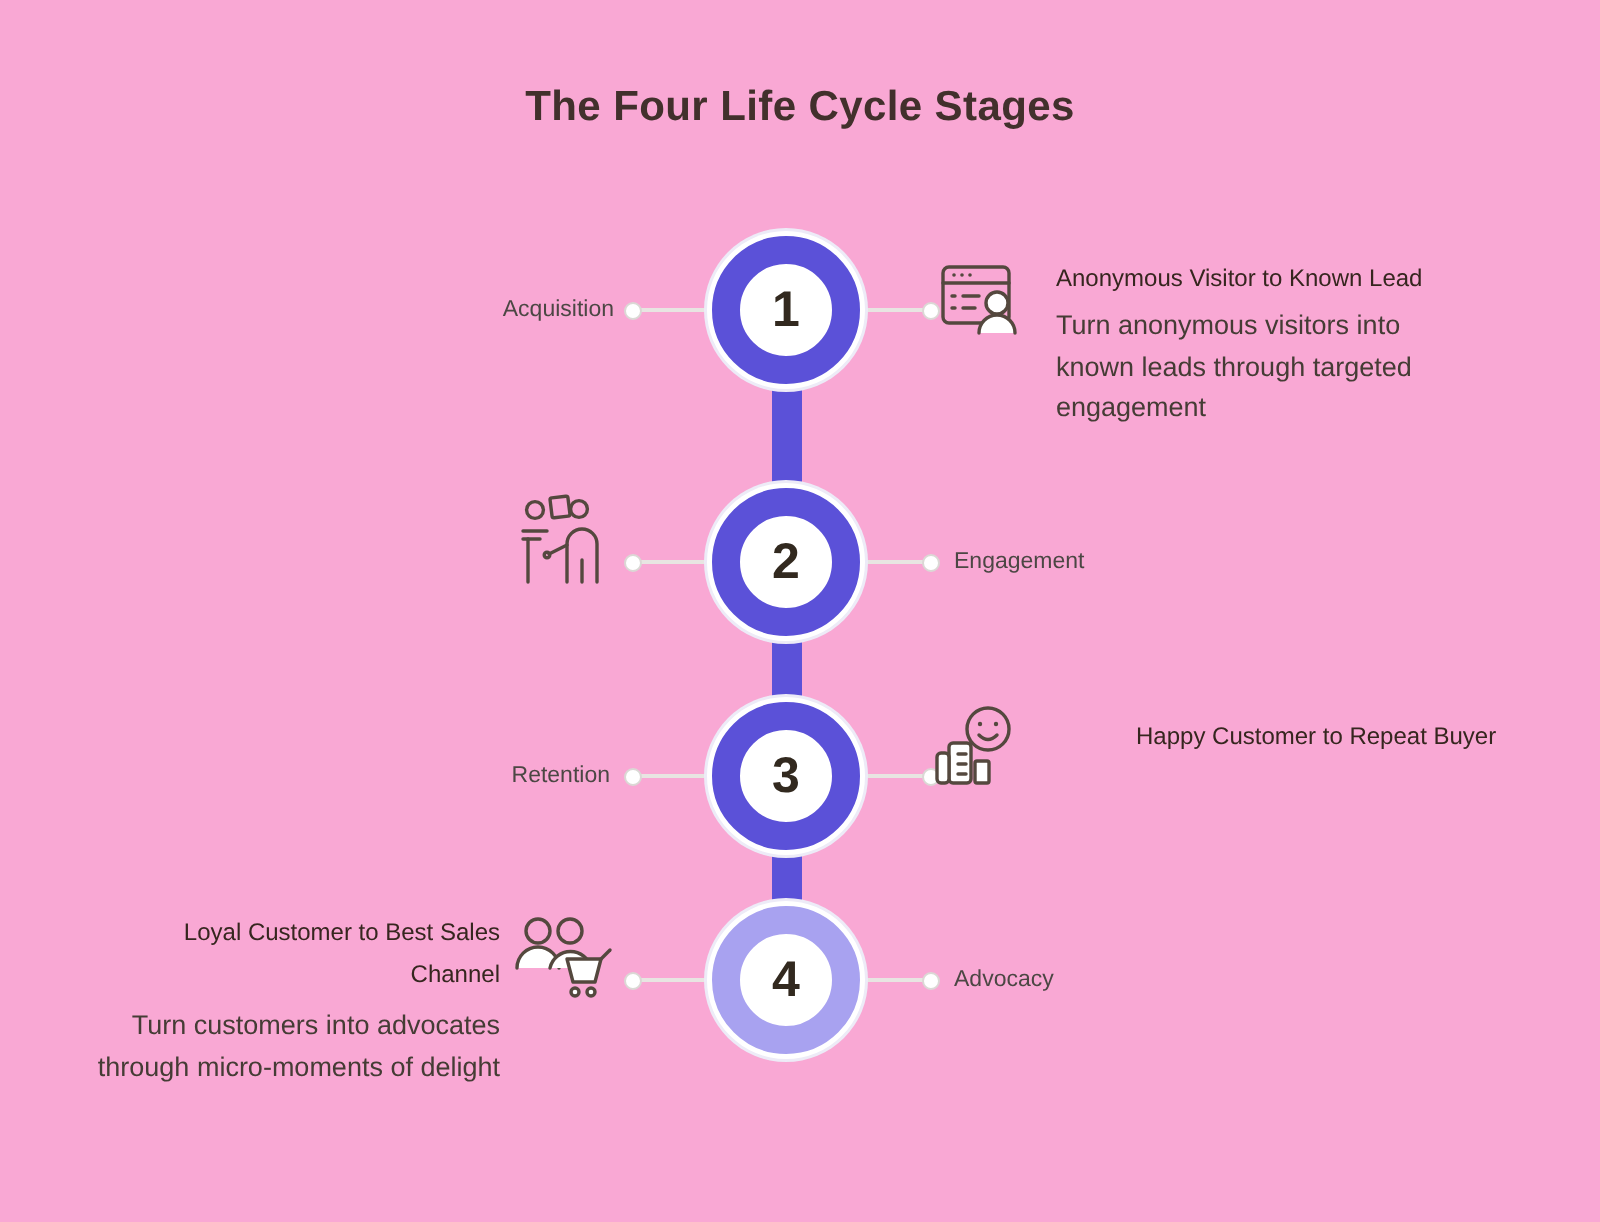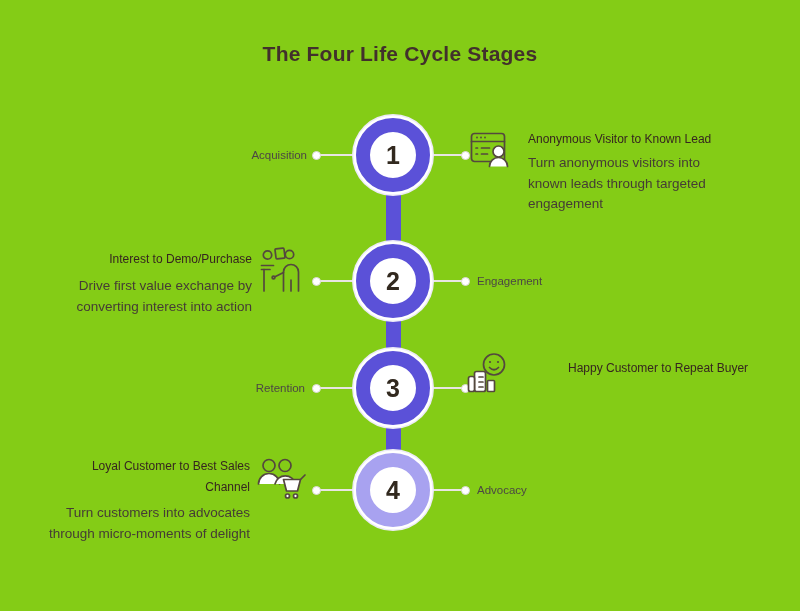--- a/index.html
+++ b/index.html
@@ -2,21 +2,21 @@
 <html style="--accent: #5B51D8; --accent-light: #A8A2F0; --line: #E8E5E2; --title-text: #42302C; --heading-text: #36261F; --body-text: #453C35; --label-text: #4C4744;"><head>
 <meta charset="utf-8">
 <style>
   :root{
     --accent:#5B51D8;
     --accent-light:#A8A2F0;
     --line:#E8E5E2;
   }
   html,body{margin:0;padding:0;background:#fff;}
   body{font-family:"Liberation Sans",sans-serif;}
-  .canvas{position:relative;width:800px;height:611px;background:#84cc16;overflow:hidden;}
+  .canvas{position:relative;width:800px;height:611px;background:#f9a8d4;overflow:hidden;}
 
   .page-title{position:absolute;left:0;top:42px;width:800px;text-align:center;
     font-size:21px;font-weight:700;color:#42302C;letter-spacing:.2px;}
 
   .vbar{position:absolute;left:386px;width:15px;background:var(--accent);z-index:1;}
 
   .node{position:absolute;width:46px;height:46px;border:14px solid var(--accent);
     background:#fff;border-radius:50%;z-index:2;display:flex;align-items:center;justify-content:center;
     box-shadow:0 0 0 2.5px #fff,0 0 0 4px #EDEBF7;}
   .node.light{border-color:var(--accent-light);}
@@ -94,23 +94,20 @@
       <line x1="2.5" y1="20.5" x2="14.5" y2="20.5"></line>
       <line x1="2.5" y1="24.5" x2="11" y2="24.5"></line>
       <line x1="5" y1="24.5" x2="5" y2="46"></line>
       <circle cx="30.5" cy="9.5" r="4.2"></circle>
       <path d="M24.5 46 V27 a7.5 7.5 0 0 1 15 0 V46"></path>
       <line x1="32" y1="46" x2="32" y2="35"></line>
       <path d="M24.5 27.5 L15.5 32"></path>
       <circle cx="14.5" cy="32.5" r="1.4"></circle>
     </svg>
   </div>
-  <div class="stage-title align-r" style="right:548px;top:249px;width:240px;">Interest to Demo/Purchase</div>
-  <div class="stage-desc align-r" style="right:548px;top:276px;width:240px;">Drive first value exchange by
-converting interest into action</div>
 
   <div class="hline" style="left:319px;top:387px;width:38px;"></div>
   <div class="ring-dot" style="left:312px;top:383.5px;"></div>
   <div class="hline" style="left:429px;top:387px;width:33px;"></div>
   <div class="ring-dot" style="left:461px;top:383.5px;"></div>
   <div class="tl-label" style="right:495px;top:380px;">Retention</div>
 
   <div class="node" style="left:356px;top:351px;">
     <span class="num">3</span>
   </div>

